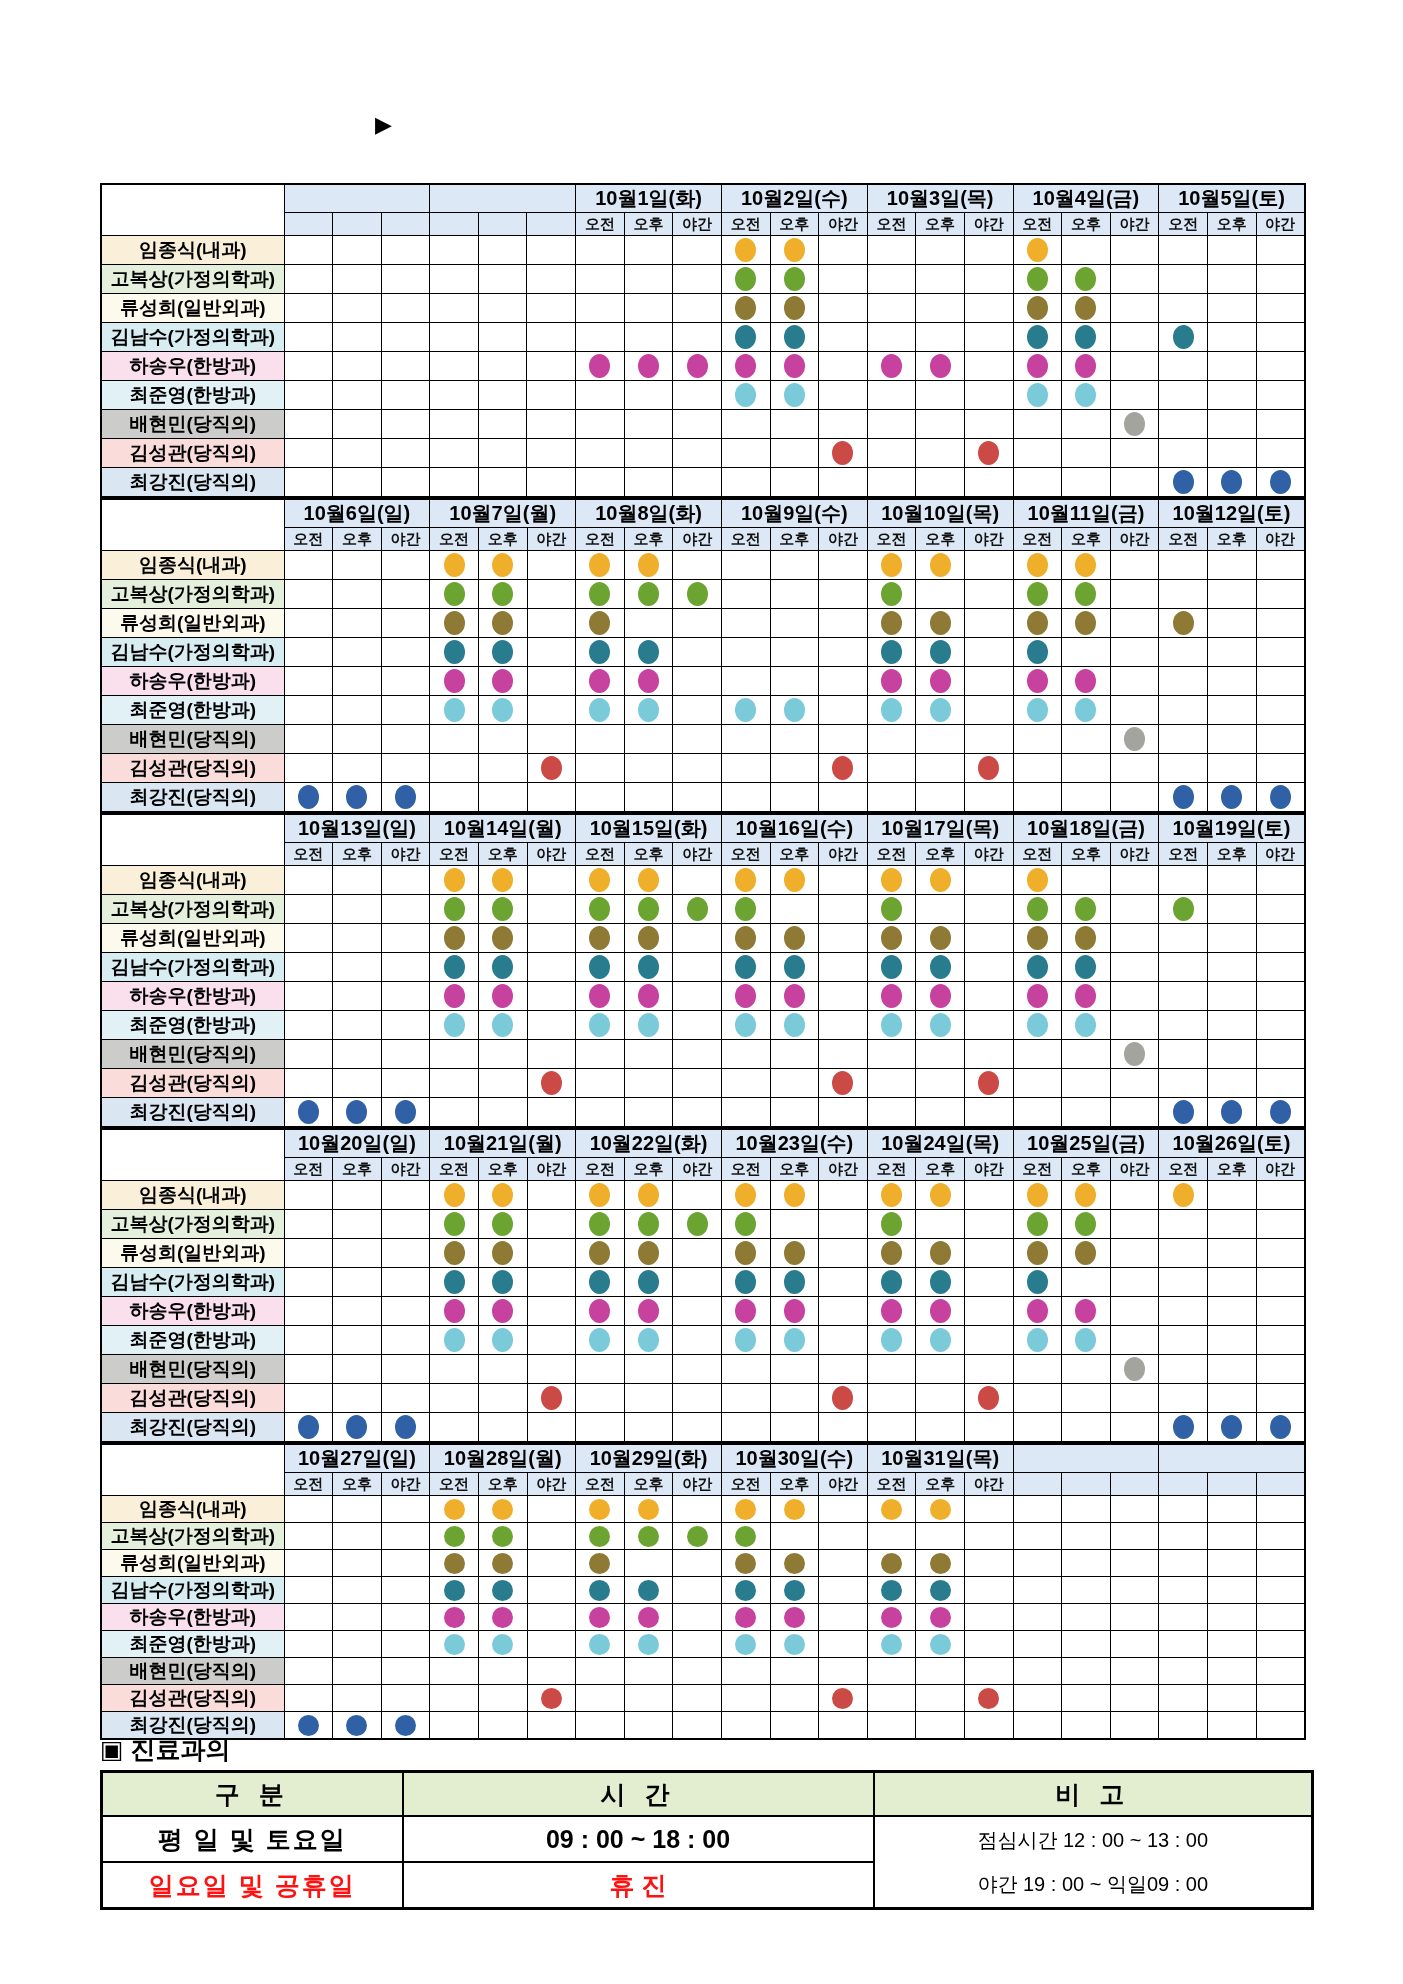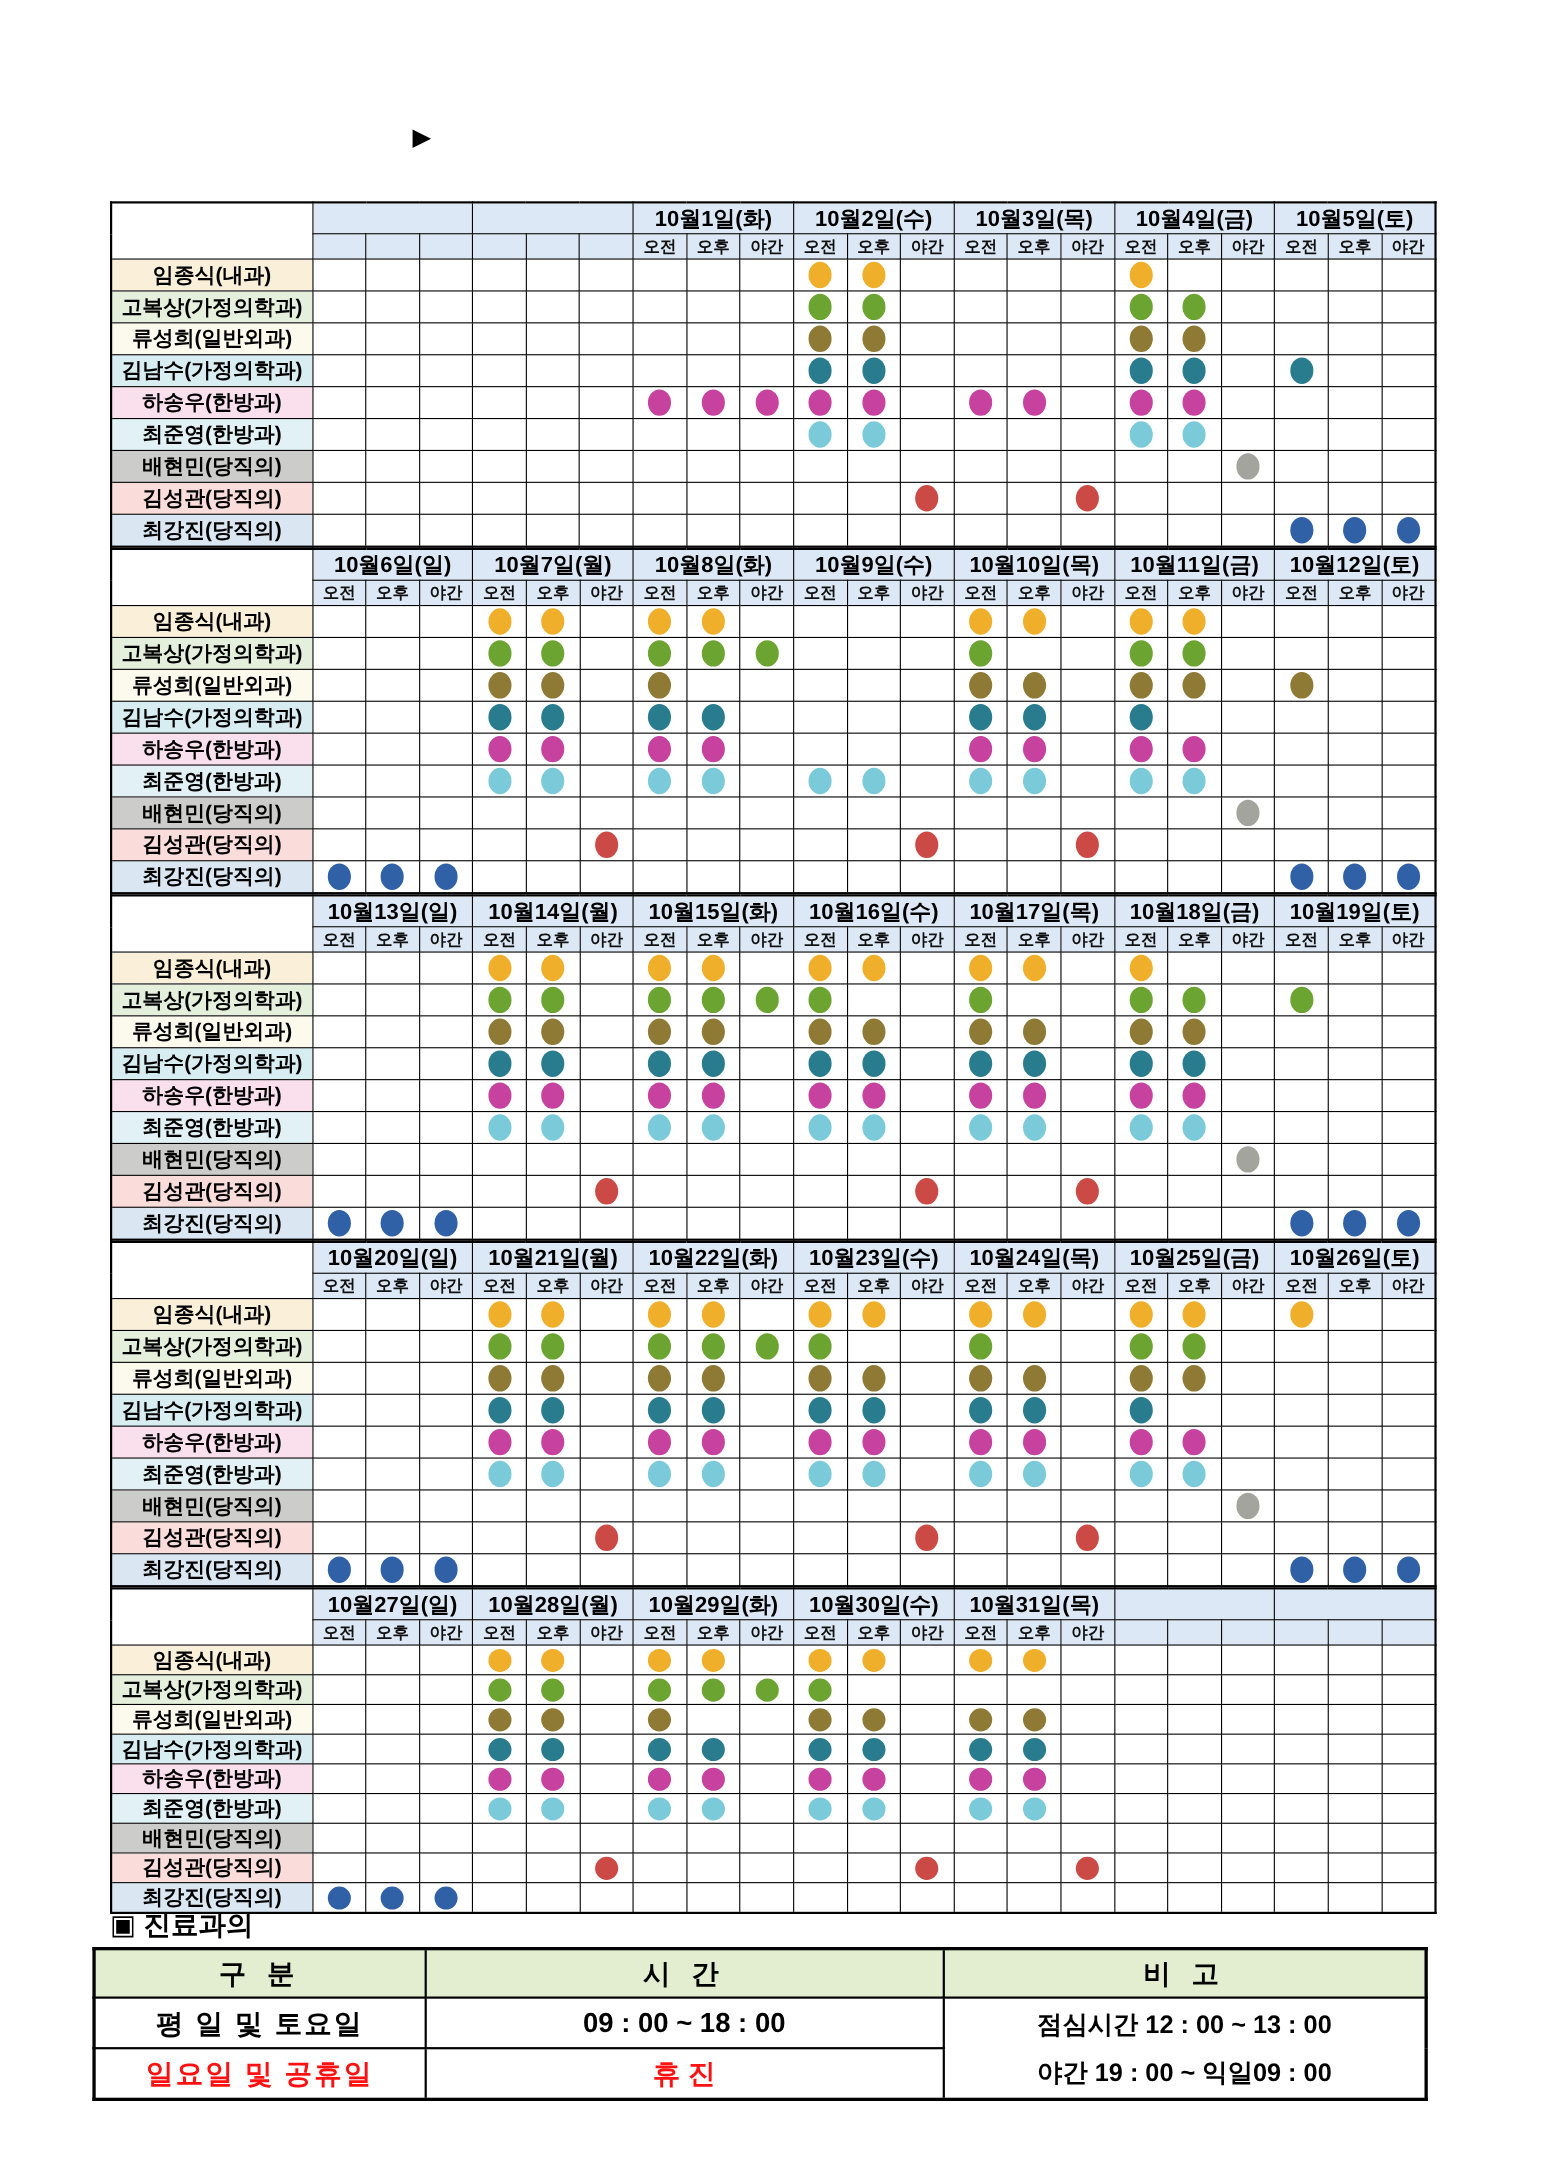--- a/index.html
+++ b/index.html
@@ -27,29 +27,29 @@
   td.doc-label{font-size:19px;font-weight:bold;text-align:center;vertical-align:middle;}
   tr.doc-row td{height:28px;}
   table.last-week tr.doc-row td{height:24px;}
   td.cell{background:#fff;text-align:center;vertical-align:middle;}
   .dot{display:inline-block;width:21px;height:24px;border-radius:50%;vertical-align:middle;}
   table.last-week .dot{height:21px;}
 
   
   .note{position:absolute;left:112px;top:1672px;font-size:29px;font-weight:bold;letter-spacing:1px;}
   .hours-heading{position:absolute;left:100px;top:1733px;font-size:25px;font-weight:bold;}
-  table.hours-table{position:absolute;left:84px;top:1770px;width:1211px;border-collapse:collapse;table-layout:fixed;border:3px solid #000;}
+  table.hours-table{position:absolute;left:100px;top:1770px;width:1211px;border-collapse:collapse;table-layout:fixed;border:3px solid #000;}
   table.hours-table td{border:2px solid #000;text-align:center;vertical-align:middle;padding:0;}
   col.h-cat{width:301px;}
   col.h-time{width:471px;}
   col.h-remark{width:439px;}
   td.hours-head{height:42px;background:#E2EECF;font-size:25px;font-weight:bold;letter-spacing:6px;}
   td.hours-cat{height:44px;font-size:25px;font-weight:bold;letter-spacing:2px;}
   td.hours-time{font-size:25px;font-weight:bold;}
-  td.hours-remark{text-align:left;padding-left:48px;font-size:23px;font-weight:bold;line-height:44px;}
+  td.hours-remark{text-align:left;padding-left:48px;font-size:20px;font-weight:normal;line-height:44px;}
   .red-text{color:#FF1111;}
 </style>
 </head>
 <body>
 
 <div class="page">
 
   <div class="title-bullet">▶</div>
 
   <div class="schedule-wrap">

